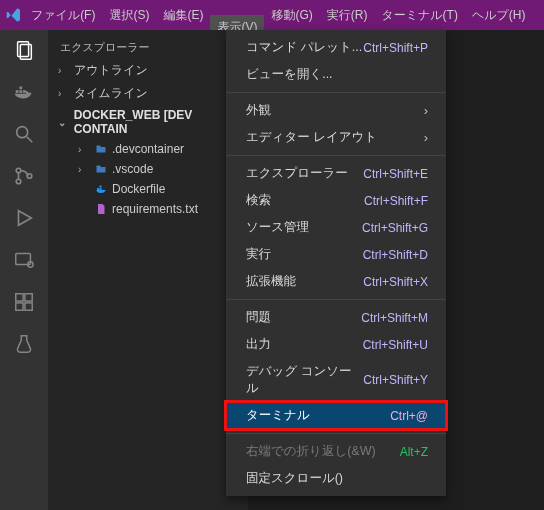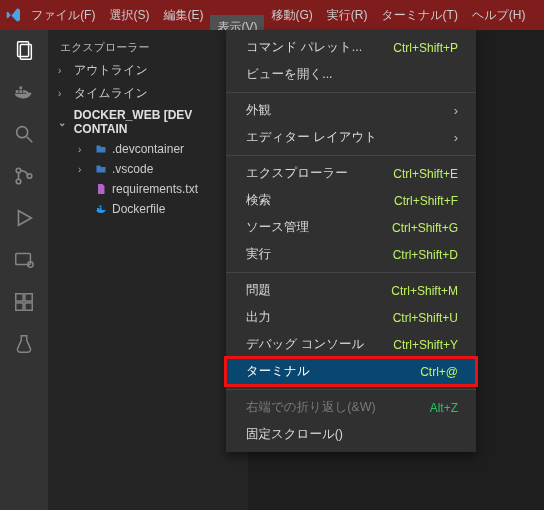--- a/index.html
+++ b/index.html
@@ -7,21 +7,21 @@
     width: 544px; height: 510px;
     background: #1e1e1e;
     font-family: "Segoe UI", "Meiryo", sans-serif;
     font-size: 12px;
     color: #cccccc;
     overflow: hidden;
     position: relative;
   }
   .titlebar {
     display: flex; align-items: center;
-    height: 30px; background: #7f1d1d;
+    height: 30px; background: #701a75;
     padding-left: 4px;
     gap: 0;
   }
   .logo { width: 20px; display:flex; align-items:center; justify-content:center; }
   .menu-item {
     padding: 4px 7px;
     color: #cccccc;
     cursor: default;
   }
   .menu-item.active { background: #505050; margin-top: 24px; }
@@ -41,42 +41,42 @@
   .sidebar-title { padding: 4px 12px; font-size: 11px; color: #bbbbbb; }
   .tree-row { display:flex; align-items:center; gap:4px; padding: 3px 4px 3px 10px; }
   .tree-row .chev { width:12px; color:#aaa; font-size:10px; }
   .tree-row.bold { font-weight:600; color:#e0e0e0; }
   .tree-row.child { padding-left: 30px; }
   .tree-row.gchild { padding-left: 46px; }
   .ficon { width:14px; display:inline-flex; align-items:center; justify-content:center; }
   .dropdown {
     position: absolute;
     top: 30px; left: 226px;
-    width: 250px;
+    width: 220px;
     background: #303031;
     box-shadow: 0 4px 10px rgba(0,0,0,.5);
     padding: 4px 0;
   }
   .dd-item {
     display:flex; align-items:center; justify-content:space-between;
     padding: 5px 18px 5px 20px;
     font-size: 12.5px;
     color: #d8d8d8;
   }
   .dd-item.disabled { color: #7a7a7a; }
-  .dd-item .kbd { color: #bef264; font-size:12px; }
+  .dd-item .kbd { color: #c4b5fd; font-size:12px; }
   .dd-item.disabled .kbd { color: #22c55e; }
   .dd-item .arrow { color:#bdbdbd; font-size:13px; }
   .dd-sep { height:1px; background:#444; margin:4px 0; }
   .dd-item.highlight {
     background: #094771;
     outline: 3px solid #e11; outline-offset:-1px;
     color:#fff;
   }
-  .dd-item.highlight .kbd { color:#bef264; }
+  .dd-item.highlight .kbd { color:#f9a8d4; }
 </style>
 </head>
 <body>
 
 <div class="titlebar">
   <span class="logo">
     <svg width="16" height="16" viewBox="0 0 24 24">
         <path fill="#4aa3df" d="M17 2l4 2v16l-4 2-9-9 9-11zM3 7l4 5-4 5-2-1V8l2-1z"></path>
       </svg>
   </span>
@@ -174,37 +174,37 @@
       <span class="chev">›</span>
       <span class="ficon">
           <svg width="12" height="12" viewBox="0 0 24 24" fill="#3d7bbf">
             <path d="M3 5h7l2 3h9v11H3z"></path>
           </svg>
         </span>
       <span>.vscode</span>
     </div>
     <div class="tree-row gchild">
       <span class="ficon">
-          <svg width="12" height="12" viewBox="0 0 24 24" fill="#b064c9">
-            <path d="M6 2h9l4 4v16H6z"></path>
-          </svg>
-        </span>
-      <span>requirements.txt</span>
-    </div>
-    <div class="tree-row gchild">
-      <span class="ficon">
           <svg width="12" height="12" viewBox="0 0 24 24" fill="#2496ed">
             <rect x="4" y="10" width="4" height="4"></rect>
             <rect x="9" y="10" width="4" height="4"></rect>
             <rect x="9" y="5" width="4" height="4"></rect>
             <path d="M3 15c0 2 3 5 9 5s9-4 9-6H3z"></path>
           </svg>
         </span>
       <span>Dockerfile</span>
     </div>
+    <div class="tree-row gchild">
+      <span class="ficon">
+          <svg width="12" height="12" viewBox="0 0 24 24" fill="#b064c9">
+            <path d="M6 2h9l4 4v16H6z"></path>
+          </svg>
+        </span>
+      <span>requirements.txt</span>
+    </div>
   </div>
 </div>
 
 <div class="dropdown" id="dropdown">
     <div class="dd-item">
       <span>コマンド パレット...</span>
       <span class="kbd">Ctrl+Shift+P</span>
     </div>
     <div class="dd-item">
       <span>ビューを開く...</span>
@@ -227,20 +227,24 @@
       <span>検索</span>
       <span class="kbd">Ctrl+Shift+F</span>
     </div>
     <div class="dd-item">
       <span>ソース管理</span>
       <span class="kbd">Ctrl+Shift+G</span>
     </div>
     <div class="dd-item">
       <span>実行</span>
       <span class="kbd">Ctrl+Shift+D</span>
+    </div>
+    <div class="dd-item">
+      <span>拡張機能</span>
+      <span class="kbd">Ctrl+Shift+X</span>
     </div>
     <div class="dd-sep"></div>
     <div class="dd-item">
       <span>問題</span>
       <span class="kbd">Ctrl+Shift+M</span>
     </div>
     <div class="dd-item">
       <span>出力</span>
       <span class="kbd">Ctrl+Shift+U</span>
     </div>

